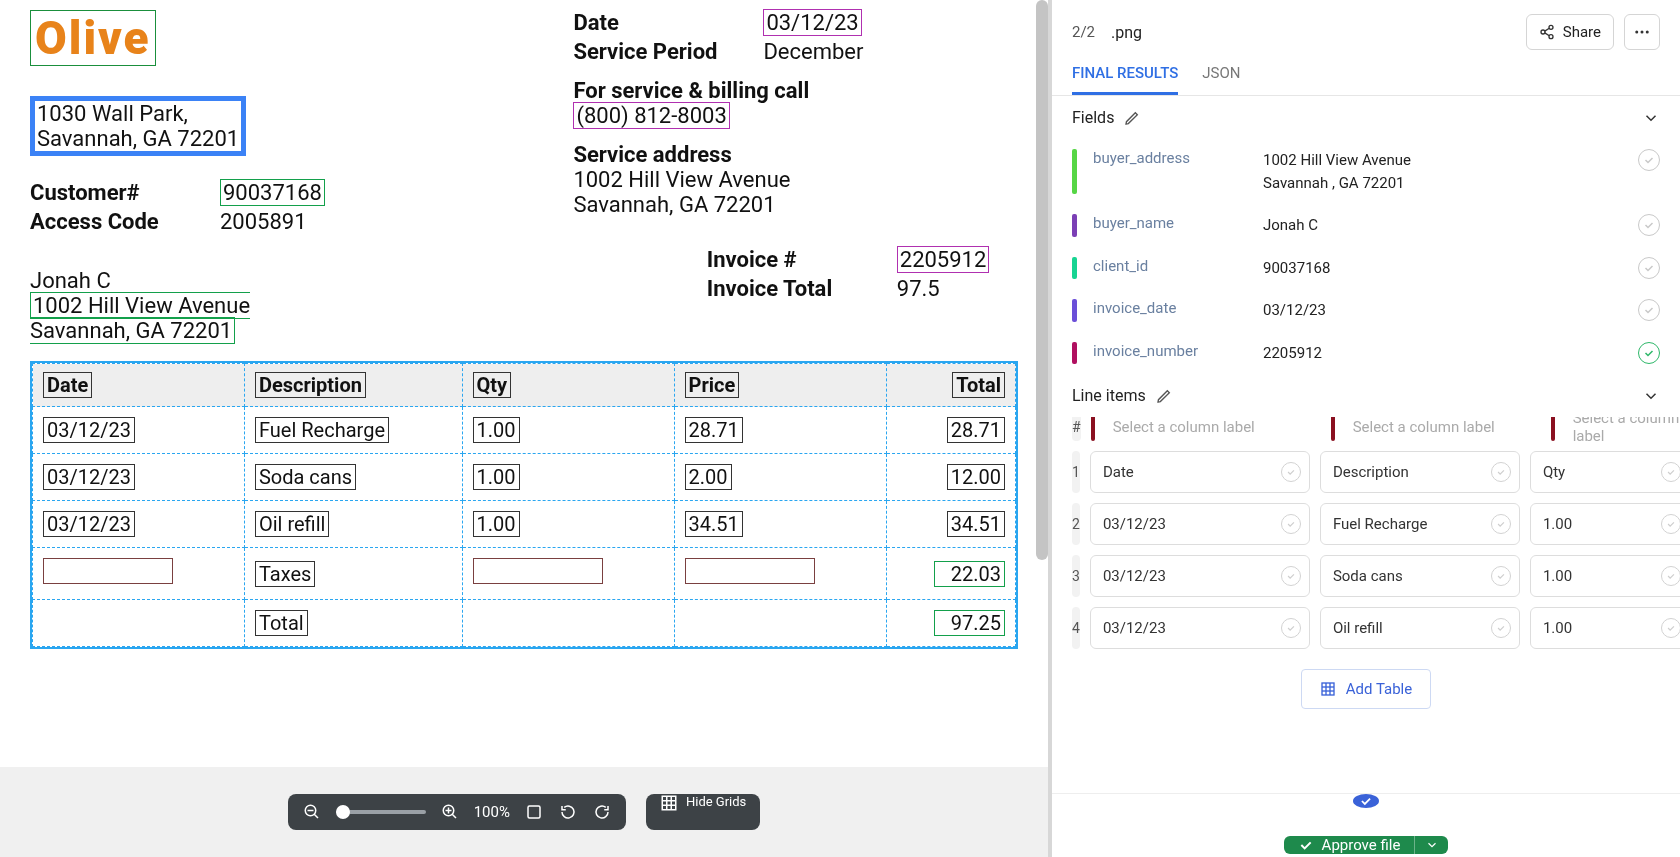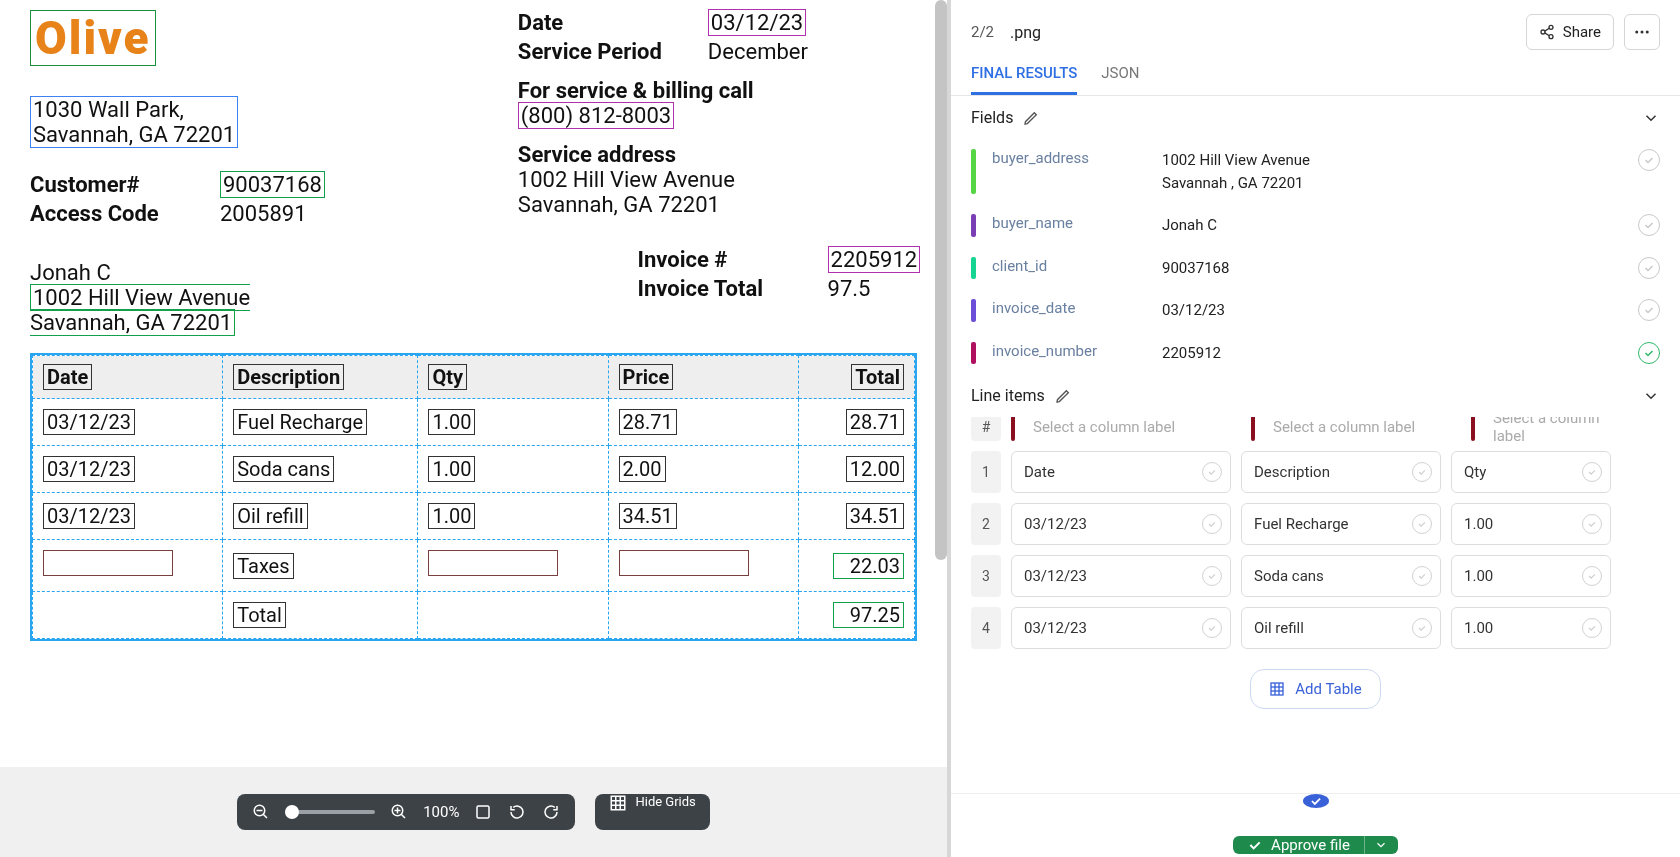--- a/index.html
+++ b/index.html
@@ -3,21 +3,21 @@
 <meta charset="utf-8">
 <style>
   * { box-sizing: border-box; margin: 0; padding: 0; font-family: -apple-system, BlinkMacSystemFont, "Segoe UI", Roboto, sans-serif; }
   body { display: flex; width: 1680px; height: 857px; background: #fff; overflow: hidden; }
 
   
   .left { flex: 1; position: relative; display:flex; flex-direction:column; border-right:4px solid #d7d7d7; }
   .doc-scroll { flex:1; overflow:auto; padding: 10px 30px 0 30px; font-family: Arial, sans-serif; color:#111; }
   .logo { font-size:46px; font-weight:900; color:#e8831a; letter-spacing:2px; border:1px solid #1a8f3c; display:inline-block; padding:0 4px; }
   .addr { font-size:22px; margin-top:30px; }
-  .addr .box { border:1px solid #3b82f6; display:inline-block; padding:0 2px; }
+  .addr .box { border:5px solid #3b82f6; display:inline-block; padding:0 2px; }
   .two-col { display:flex; }
   .colL { flex:0 0 55%; }
   .colR { flex:1; }
   .kv { display:flex; margin-bottom:4px; font-size:22px; }
   .kv .k { font-weight:700; flex:0 0 190px; }
   .kv .v { }
   .hl-green { border:1px solid #13a04b; padding:0 2px; }
   .hl-mag  { border:1px solid #b030b0; padding:0 2px; }
   .hl-teal { border:1px solid #1aa3a3; padding:0 2px; }
   .sect-h { font-weight:700; font-size:22px; margin-top:14px; }
@@ -40,21 +40,21 @@
   .pill .ico { width:20px; height:20px; display:inline-flex; align-items:center; justify-content:center; cursor:pointer; }
   .slider { width:90px; height:4px; background:#9aa0a6; border-radius:2px; position:relative; }
   .slider .knob { width:14px; height:14px; background:#fff; border-radius:50%; position:absolute; left:0; top:-5px; }
   .zoom-txt { font-size:15px; color:#fff; }
   .hide-grids { cursor:pointer; display:flex; align-items:flex-start; gap:8px; font-size:13px; }
 
   
   .left-scrollbar { position:absolute; right:0; top:0; width:12px; height:560px; background:#c4c4c4; border-radius:6px; }
 
   
-  .right { width:729px; display:flex; flex-direction:column; background:#fff; position:relative; }
+  .right { width:628px; display:flex; flex-direction:column; background:#fff; position:relative; }
   .r-top { display:flex; align-items:center; padding:14px 20px 6px 20px; gap:10px; }
   .page-ind { font-size:15px; color:#555; }
   .fname { font-size:16px; color:#222; margin-left:6px; }
   .top-spacer { flex:1; }
   .btn-outline { border:1px solid #d5d5d5; background:#fff; border-radius:6px; height:36px; padding:0 12px; display:flex; align-items:center; gap:8px; cursor:pointer; font-size:15px; color:#222; }
   .btn-icon-only { width:36px; justify-content:center; padding:0; }
 
   .tabs { display:flex; gap:24px; padding:8px 20px 0 20px; border-bottom:1px solid #e6e6e6; }
   .tab { font-size:15px; color:#777; padding-bottom:10px; cursor:pointer; }
   .tab.active { color:#2f6fe4; border-bottom:3px solid #2f6fe4; font-weight:500; }
@@ -78,21 +78,21 @@
   .rownum { width:30px; height:42px; background:#f2f2f2; border-radius:4px; display:flex; align-items:center; justify-content:center; font-size:14px; color:#555; }
   .li-cell { border:1px solid #ddd; border-radius:6px; height:42px; display:flex; align-items:center; padding:0 12px; font-size:15px; color:#333; position:relative; flex-shrink:0; }
   .li-cell.lg { width:220px; }
   .li-cell.md { width:200px; }
   .li-cell.sm { width:160px; }
   .li-cell .mini-check { position:absolute; right:8px; width:20px; height:20px; border:1.5px solid #d2d2d2; border-radius:50%; display:flex; align-items:center; justify-content:center; color:#cfcfcf; }
   .li-ph { color:#aaa; }
   .li-head-stripe { width:4px; height:42px; border-radius:2px; }
 
   .center-btn-wrap { display:flex; justify-content:center; padding:10px 0 20px; }
-  .add-table { border:1px solid #cdd9f3; color:#3a62d8; background:#fff; border-radius:14px; height:40px; padding:0 18px; display:flex; align-items:center; gap:10px; cursor:pointer; font-size:15px; }
+  .add-table { border:1px solid #cdd9f3; color:#3a62d8; background:#fff; border-radius:4px; height:40px; padding:0 18px; display:flex; align-items:center; gap:10px; cursor:pointer; font-size:15px; }
 
   .r-footer { border-top:1px solid #eee; height:64px; display:flex; align-items:center; padding:0 20px; gap:14px;flex-direction:column; }
   .shield { width:26px; height:26px; background:#3a62d8; border-radius:50%; display:flex; align-items:center; justify-content:center; color:#fff; }
   .foot-spacer { flex:1; }
   .approve { background:#1e8a4c; color:#fff; border-radius:6px; height:40px; display:flex; align-items:center; cursor:pointer; }
   .approve .lbl { padding:0 14px; display:flex; align-items:center; gap:8px; font-size:15px; }
   .approve .drop { border-left:1px solid rgba(255,255,255,.35); width:34px; height:100%; display:flex; align-items:center; justify-content:center; }
   .chat { width:38px; height:38px; border:1px solid #ddd; border-radius:6px; display:flex; align-items:center; justify-content:center; cursor:pointer; color:#444; }
 
   svg { display:block; }

